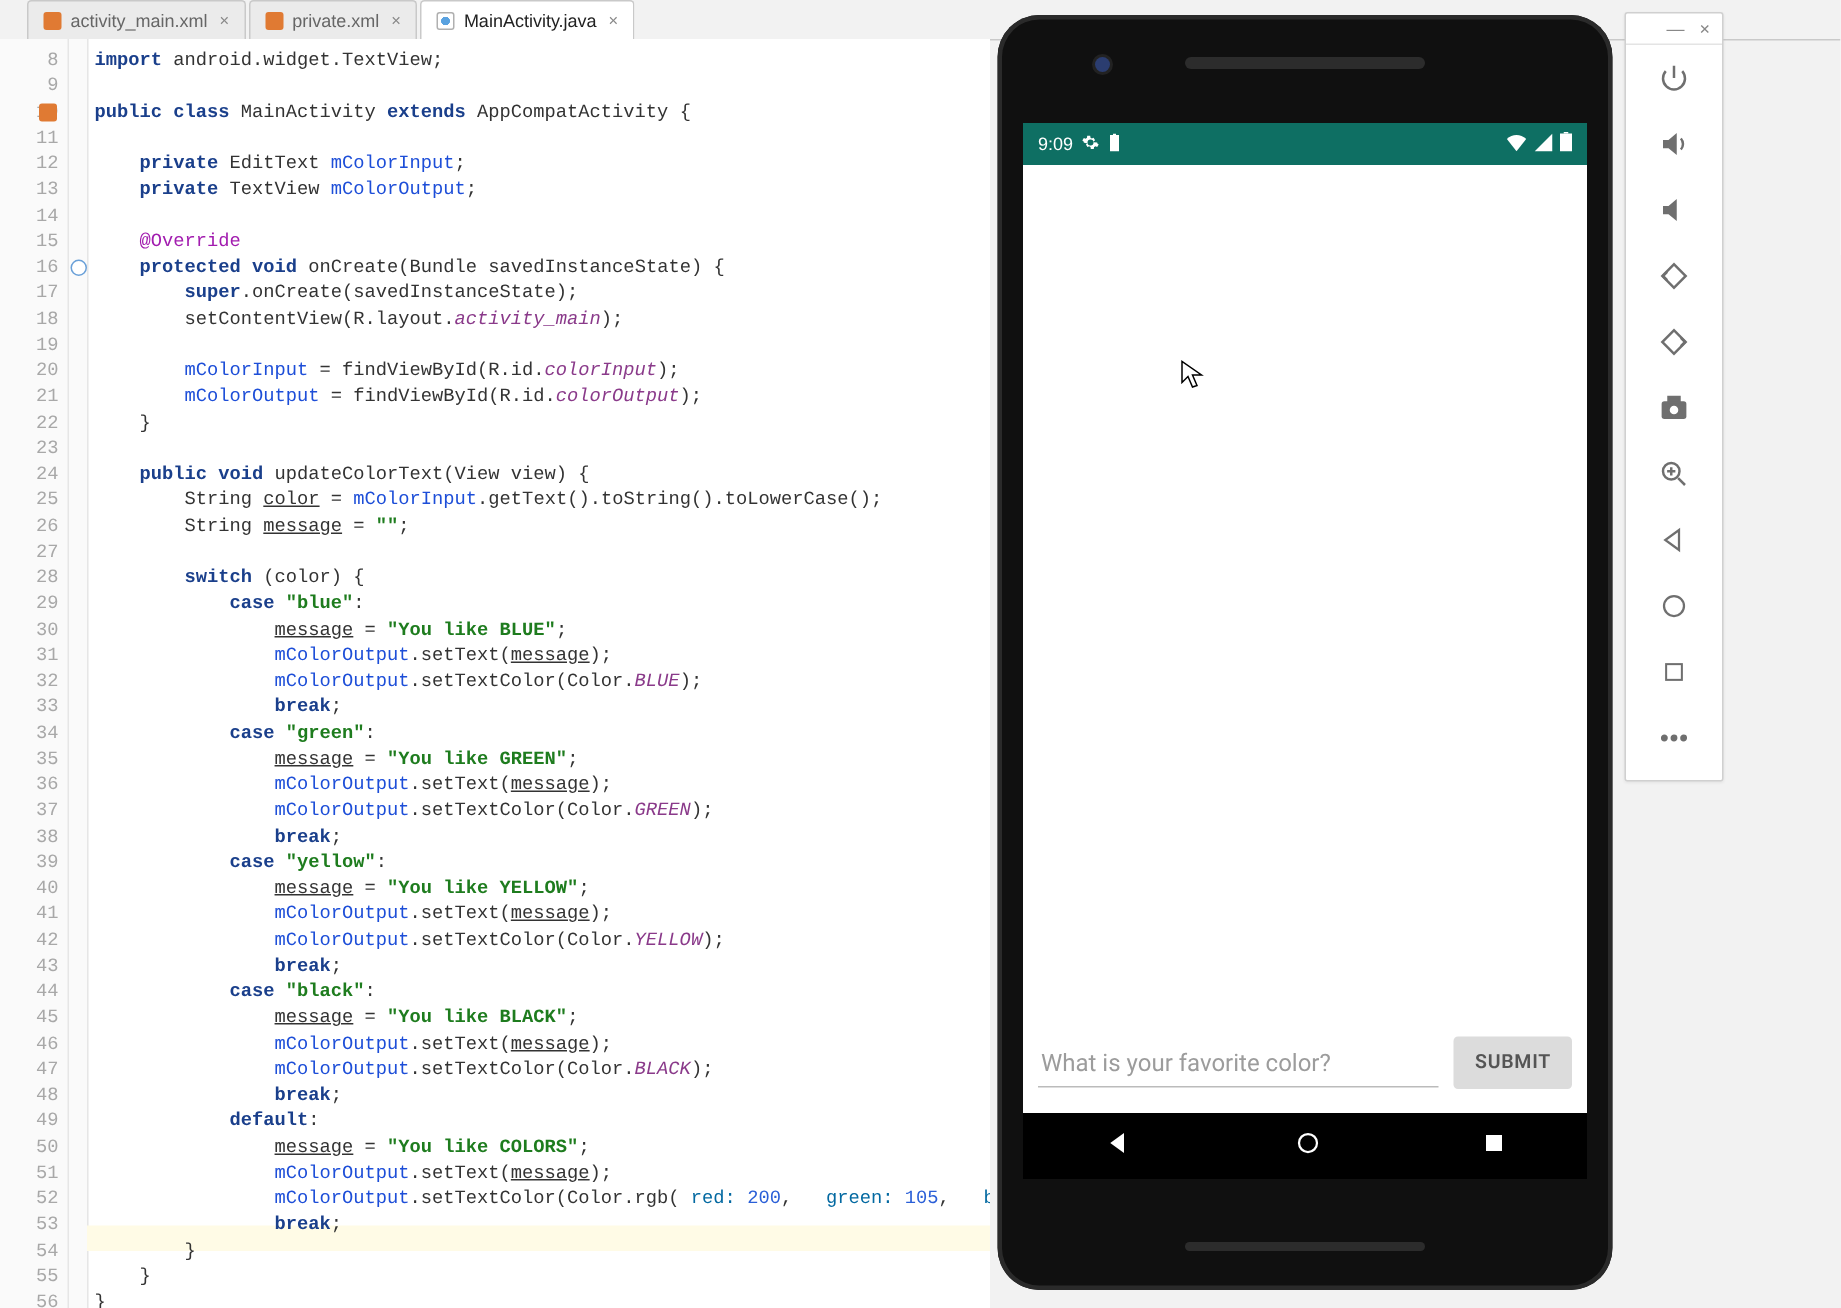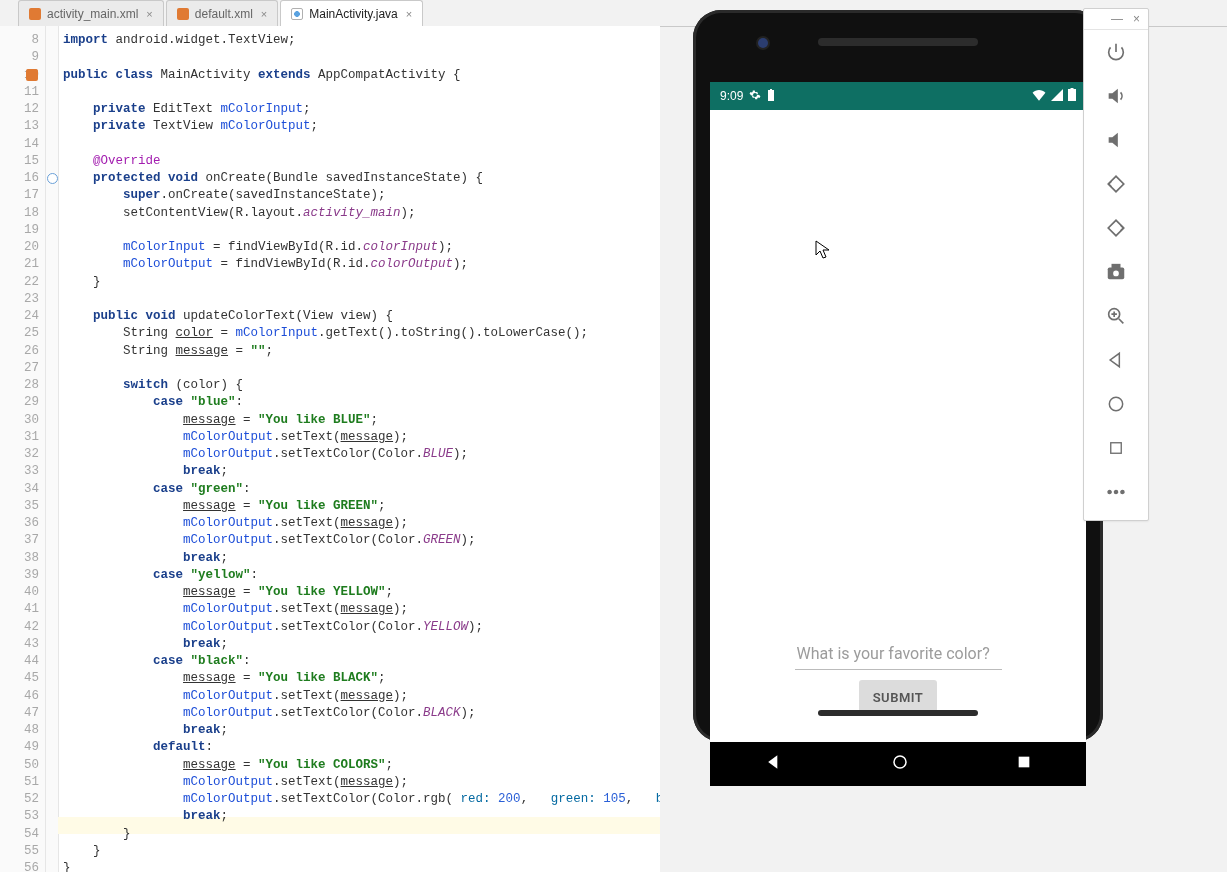--- a/index.html
+++ b/index.html
@@ -136,25 +136,24 @@
   .udl  { text-decoration: underline; }
   .num  { color: #2a5fd7; }
   .hint { color: #0369a1; font-style: normal; }
 
   
   .device {
     position: absolute;
     left: 665px;
     top: 10px;
     width: 410px;
-    height: 732px;
+    height: 850px;
     background: #101010;
     border-radius: 28px;
     box-shadow: inset 0 0 0 3px #2a2a2a;
-    margin-left: 28px;
   }
   .device .topbar {
     position: absolute;
     top: 28px;
     left: 50%;
     transform: translateX(-50%);
     width: 160px;
     height: 8px;
     background: #2c2c2c;
     border-radius: 4px;
@@ -203,25 +202,24 @@
     left: 0;
     right: 0;
     top: 74px;
     bottom: 0;
     background: #fff;
   }
   .inputrow {
     position: absolute;
     left: 10px;
     right: 10px;
-    bottom: 27px;
+    bottom: 16px;
     display: flex;
     align-items: center;
     gap: 10px;
-    flex-direction: column;
   }
   .textfield {
     flex: 1;
     border: none;
     border-bottom: 1px solid #bbb;
     font-size: 16px;
     padding: 6px 2px;
     color: #999;
     background: transparent;
     outline: none;
@@ -308,21 +306,21 @@
 <body>
 
 <div class="tabbar" id="tabbar">
     <div class="tab">
       <span class="file-icon ic-xml"></span>
       <span>activity_main.xml</span>
       <span class="close-x">×</span>
     </div>
     <div class="tab">
       <span class="file-icon ic-xml"></span>
-      <span>default.xml</span>
+      <span>private.xml</span>
       <span class="close-x">×</span>
     </div>
     <div class="tab active">
       <span class="file-icon ic-java"></span>
       <span>MainActivity.java</span>
       <span class="close-x">×</span>
     </div>
   </div>
 
 <div class="editor">

